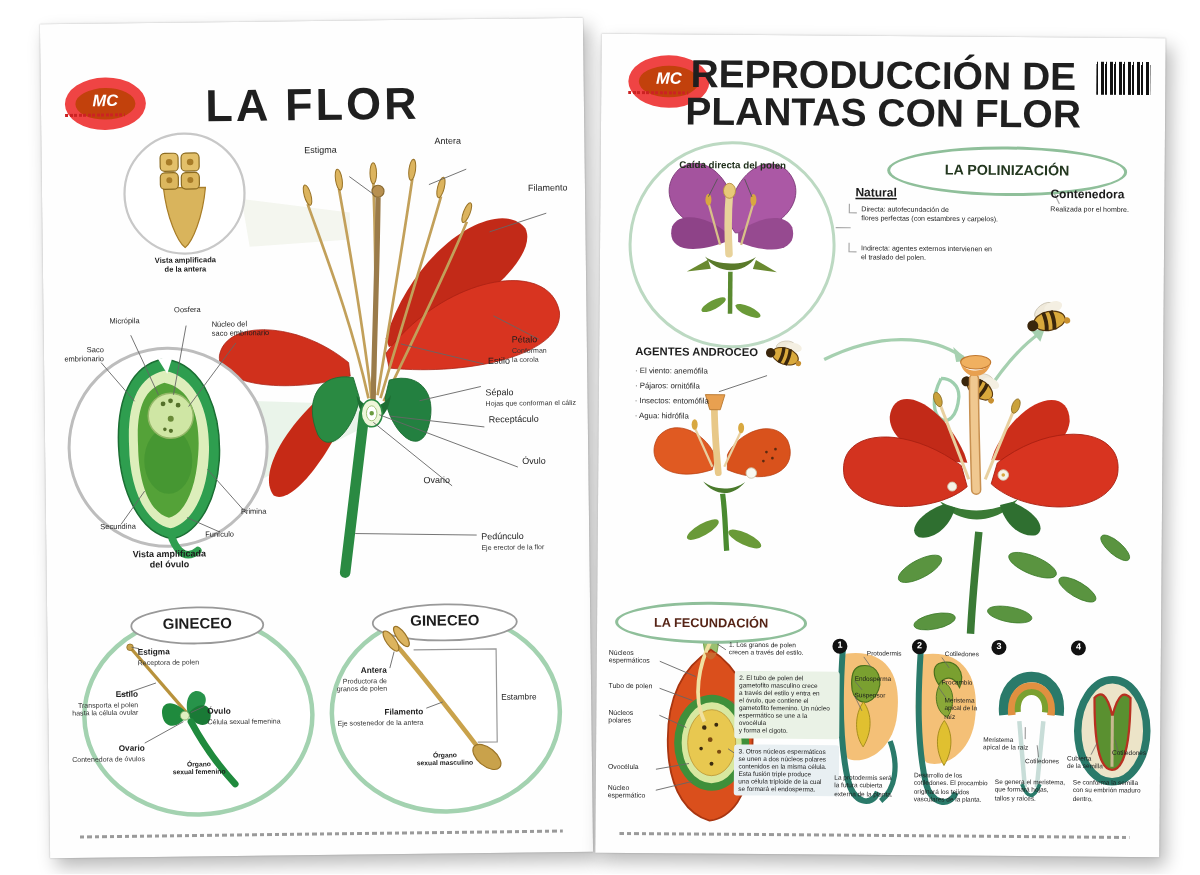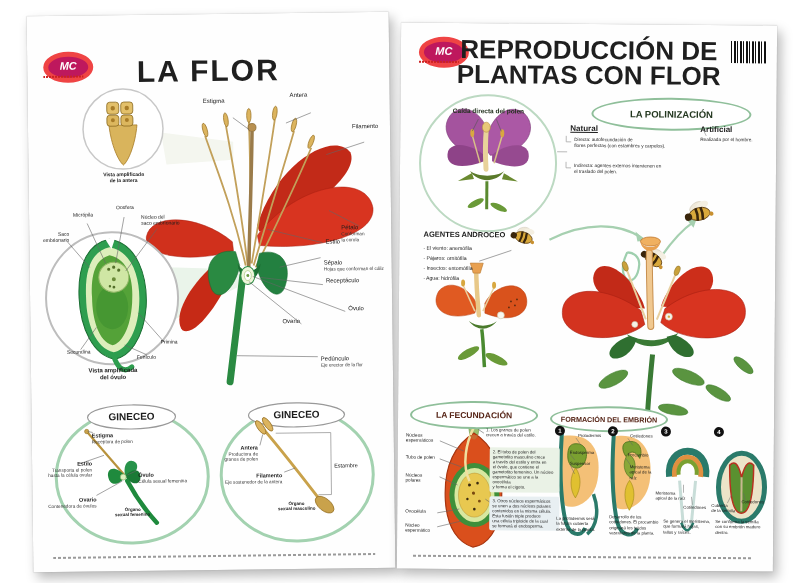--- a/index.html
+++ b/index.html
@@ -11,21 +11,21 @@
   .L .nm{font-size:6px;}
   .L .sub{font-size:4.7px;color:#333;}
   .b{font-weight:bold;}
   .r{text-align:right;}
   .c{text-align:center;}
   .t5{font-size:5px;}
   .t45{font-size:4.5px;}
   .t43{font-size:4.3px;line-height:1.25;}
   .t52{font-size:5.2px;line-height:1.9;}
   .ptitle{position:absolute;left:0;right:0;text-align:center;color:#1f1f1f;font-weight:bold;}
-  .logo{position:absolute;width:40px;height:21px;background:#be185d;border:5px solid #ef4444;border-radius:50%;color:#fff;font:italic bold 11px/19px "Liberation Sans",sans-serif;text-align:center;}
+  .logo{position:absolute;width:40px;height:21px;background:#c2410c;border:7px solid #ef4444;border-radius:50%;color:#fff;font:italic bold 11px/19px "Liberation Sans",sans-serif;text-align:center;}
   .logo-sub{position:absolute;height:2px;background:repeating-linear-gradient(90deg,#c22 0 2px,transparent 2px 3px);}
   .barcode{position:absolute;width:36px;height:22px;background:repeating-linear-gradient(90deg,#111 0 1px,#fff 1px 3px,#111 3px 5px,#fff 5px 6px);}
   .ovalhdr{position:absolute;border:2.5px solid #8fbf9a;border-radius:50%;background:#fff;display:flex;align-items:center;justify-content:center;font-weight:bold;color:#552315;}
   .numc{position:absolute;width:10px;height:10px;border-radius:50%;background:#111;color:#fff;font-size:6px;font-weight:bold;line-height:10px;text-align:center;}
   .stepbox{border-radius:2px;padding:2px 3px;}
   .fineprint{position:absolute;height:2px;background:repeating-linear-gradient(90deg,#9a9a9a 0 3px,transparent 3px 5px);}
 </style>
 </head>
 <body>
 
@@ -420,21 +420,21 @@
     </div>
 
     <div class="L c b" style="left:42px;top:84px;width:92px;font-size:6.5px;color:#20301c;">Caída directa del polen</div>
 
     <div class="ovalhdr" style="left:191px;top:73px;width:156px;height:29px;font-size:9.5px;color:#23371f;">LA POLINIZACIÓN</div>
     <div class="L b" style="left:170px;top:100px;width:46px;font-size:8px;text-decoration:underline;">Natural</div>
     <div class="L" style="left:174px;top:113px;width:114px;font-size:4.7px;">Directa: autofecundación de
 flores perfectas (con estambres y carpelos).</div>
     <div class="L" style="left:174px;top:139px;width:114px;font-size:4.7px;">Indirecta: agentes externos intervienen en
 el traslado del polen.</div>
-    <div class="L b" style="left:300px;top:100px;width:50px;font-size:8px;">Artificial</div>
+    <div class="L b" style="left:300px;top:100px;width:50px;font-size:8px;">Contenedora</div>
     <div class="L" style="left:300px;top:112px;width:68px;font-size:4.7px;">Realizada por el hombre.</div>
 
     <div class="L b" style="left:24px;top:208px;width:96px;font-size:7.5px;">AGENTES ANDROCEO</div>
     <div class="L t52" style="left:24px;top:221px;width:86px;">· El viento: anemófila</div>
     <div class="L t52" style="left:24px;top:231px;width:86px;">· Pájaros: ornitófila</div>
     <div class="L t52" style="left:24px;top:241px;width:86px;">· Insectos: entomófila</div>
     <div class="L t52" style="left:24px;top:251px;width:86px;">· Agua: hidrófila</div>
 
     <div class="ovalhdr" style="left:12px;top:378px;width:124px;height:24px;font-size:8.5px;">LA FECUNDACIÓN</div>
     <div class="L" style="left:8px;top:410px;width:40px;font-size:4.6px;">Núcleos
@@ -454,21 +454,20 @@
 gametofito femenino. Un núcleo
 espermático se une a la ovocélula
 y forma el cigoto.</div>
     <div class="L stepbox" style="left:92px;top:473px;width:64px;font-size:4.3px;background:#e8eff2;">3. Otros núcleos espermáticos
 se unen a dos núcleos polares
 contenidos en la misma célula.
 Esta fusión triple produce
 una célula triploide de la cual
 se formará el endosperma.</div>
 
-    <div class="ovalhdr" style="left:152px;top:382px;width:114px;height:22px;font-size:7.2px;">FORMACIÓN DEL EMBRIÓN</div>
     <div class="numc" style="left:157px;top:402px;">1</div>
     <div class="numc" style="left:210px;top:402px;">2</div>
     <div class="numc" style="left:263px;top:402px;">3</div>
     <div class="numc" style="left:316px;top:402px;">4</div>
 
     <div class="L t43" style="left:180px;top:409px;width:34px;">Protodermis</div>
     <div class="L t43" style="left:172px;top:426px;width:34px;">Endosperma</div>
     <div class="L t43" style="left:172px;top:437px;width:32px;">Suspensor</div>
     <div class="L t43" style="left:232px;top:409px;width:34px;">Cotiledones</div>
     <div class="L t43" style="left:230px;top:428px;width:32px;">Procambio</div>

